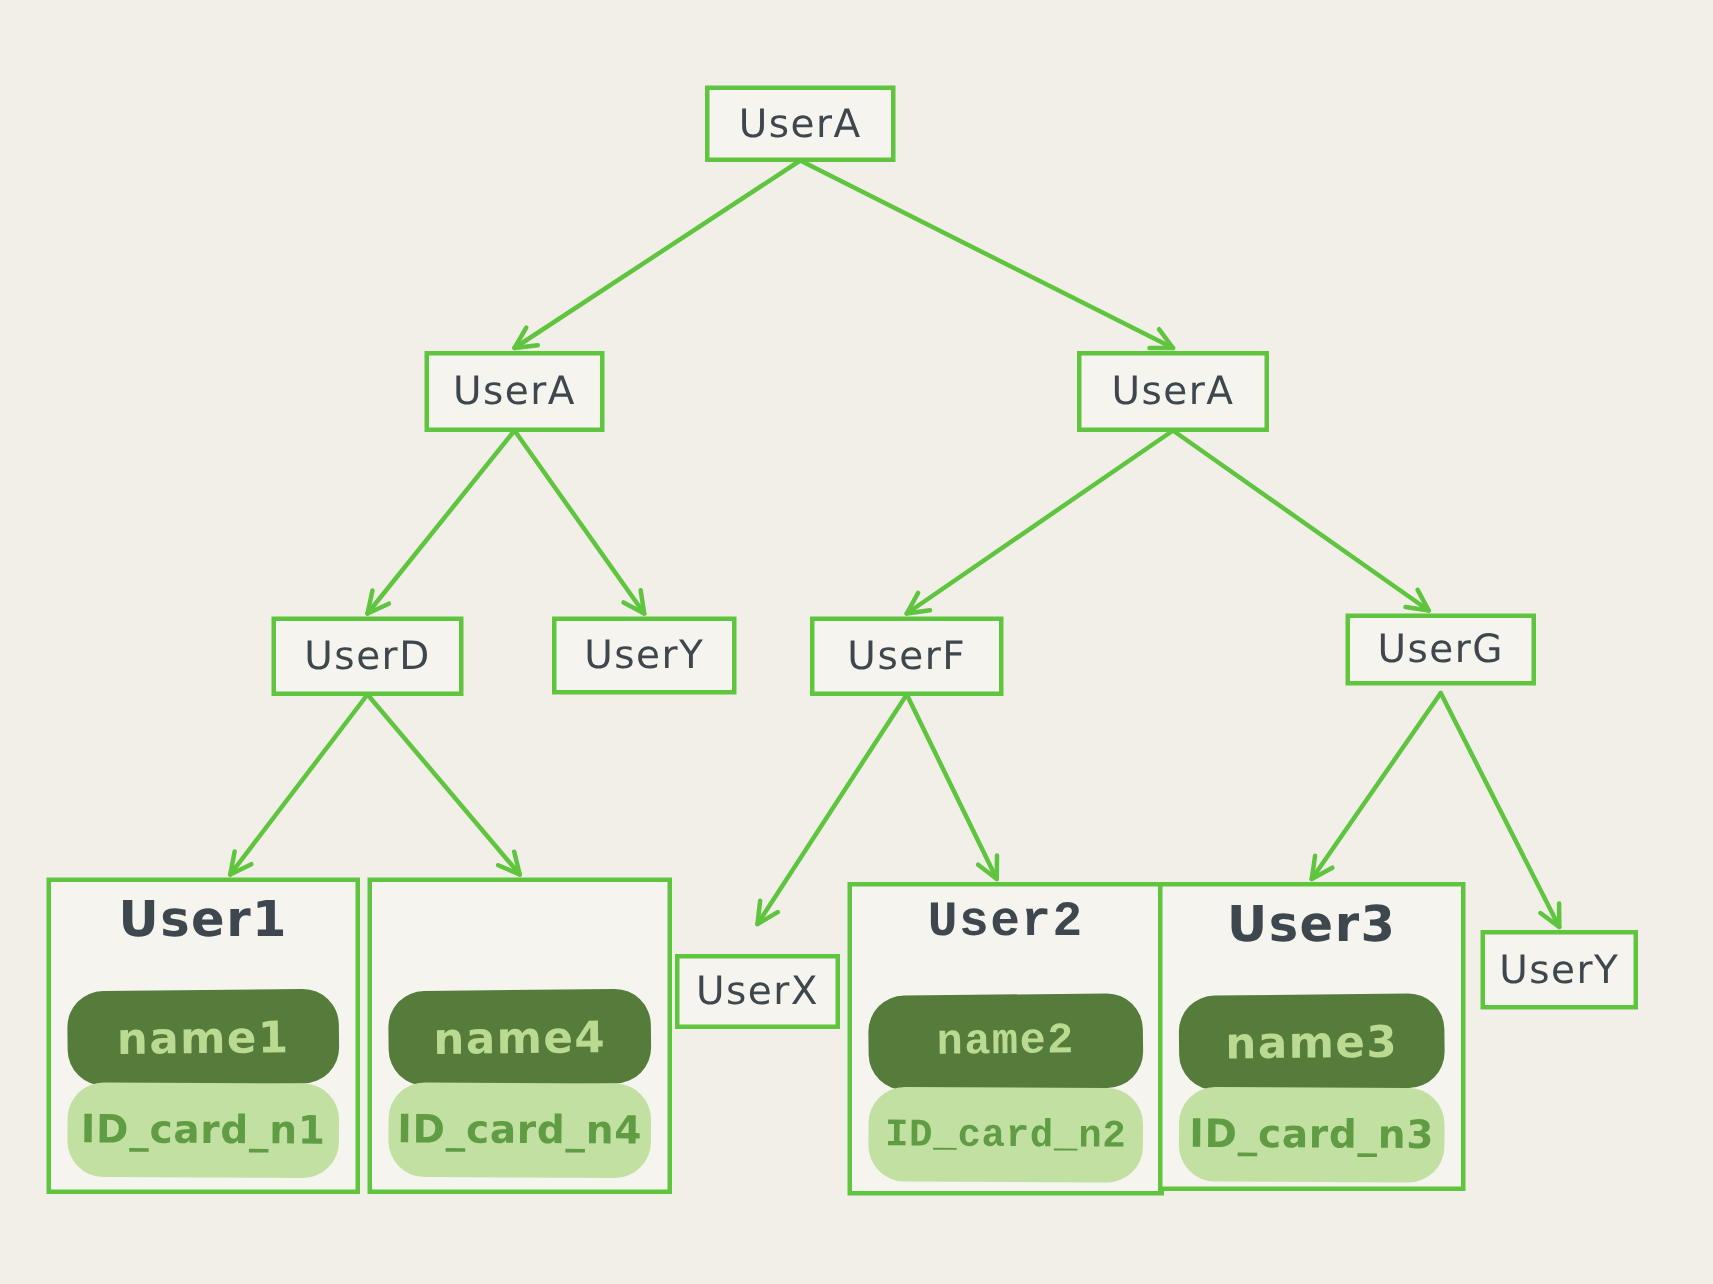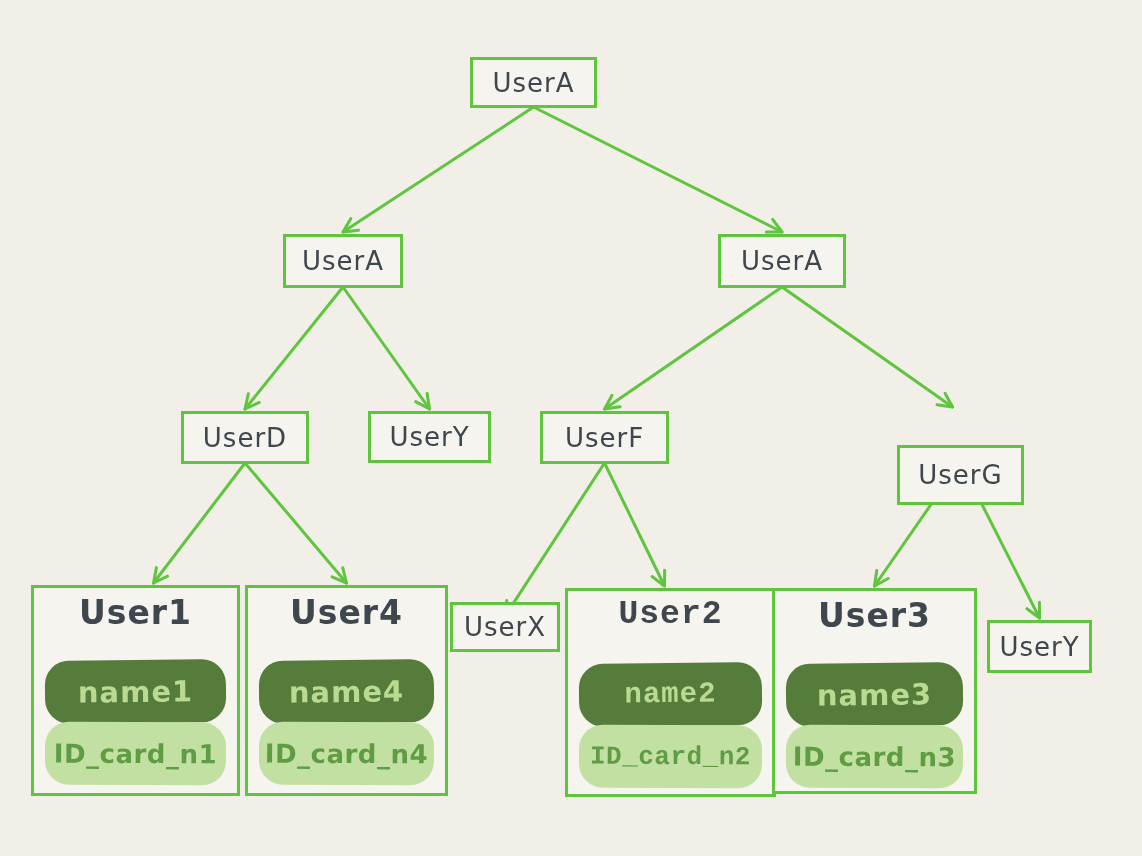--- a/index.html
+++ b/index.html
@@ -134,34 +134,33 @@
       </div>
       <div class="node box" style="left: 181px; top: 411px; width: 128px; height: 53px;">
         <span class="label">UserD</span>
       </div>
       <div class="node box" style="left: 368px; top: 411px; width: 123px; height: 52px;">
         <span class="label">UserY</span>
       </div>
       <div class="node box" style="left: 540px; top: 411px; width: 129px; height: 53px;">
         <span class="label">UserF</span>
       </div>
-      <div class="node box" style="left: 897px; top: 409px; width: 127px; height: 60px; margin-top: 36px;">
+      <div class="node box" style="left: 897px; top: 409px; width: 127px; height: 48px;">
         <span class="label">UserG</span>
       </div>
       <div class="node card" style="left: 31px; top: 585px; width: 209px; height: 211px;">
         <div class="card-title">User1</div>
         <div class="pill dark">name1</div>
         <div class="pill light">ID_card_n1</div>
       </div>
       <div class="node card" style="left: 245px; top: 585px; width: 203px; height: 211px;">
-        <div class="card-title">User4</div>
         <div class="pill dark">name4</div>
         <div class="pill light">ID_card_n4</div>
       </div>
-      <div class="node box" style="left: 450px; top: 602px; width: 110px; height: 50px; text-align: center;">
+      <div class="node box" style="left: 450px; top: 636px; width: 110px; height: 50px; text-align: center;">
         <span class="label">UserX</span>
       </div>
       <div class="node card" style="left: 565px; top: 588px; width: 211px; height: 209px; font-family: Liberation Mono, monospace;">
         <div class="card-title">User2</div>
         <div class="pill dark">name2</div>
         <div class="pill light">ID_card_n2</div>
       </div>
       <div class="node card" style="left: 772px; top: 588px; width: 205px; height: 206px;">
         <div class="card-title">User3</div>
         <div class="pill dark">name3</div>

